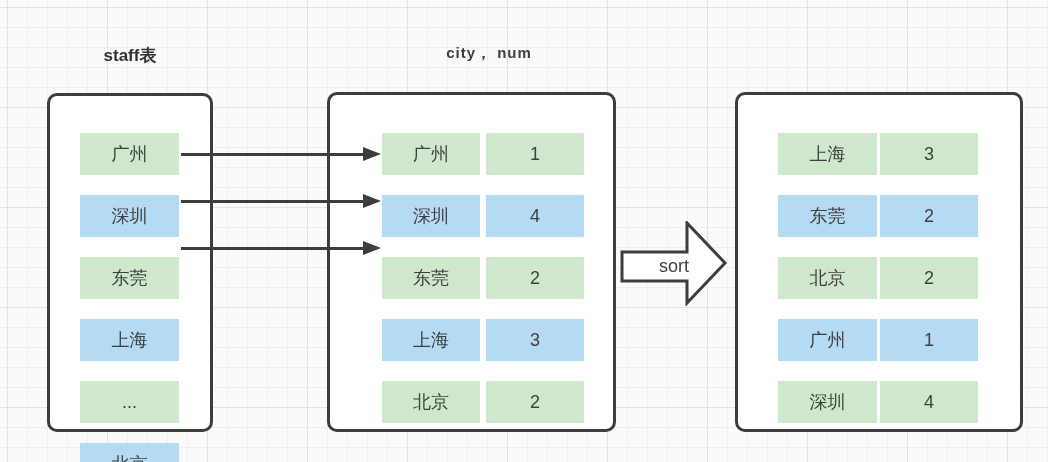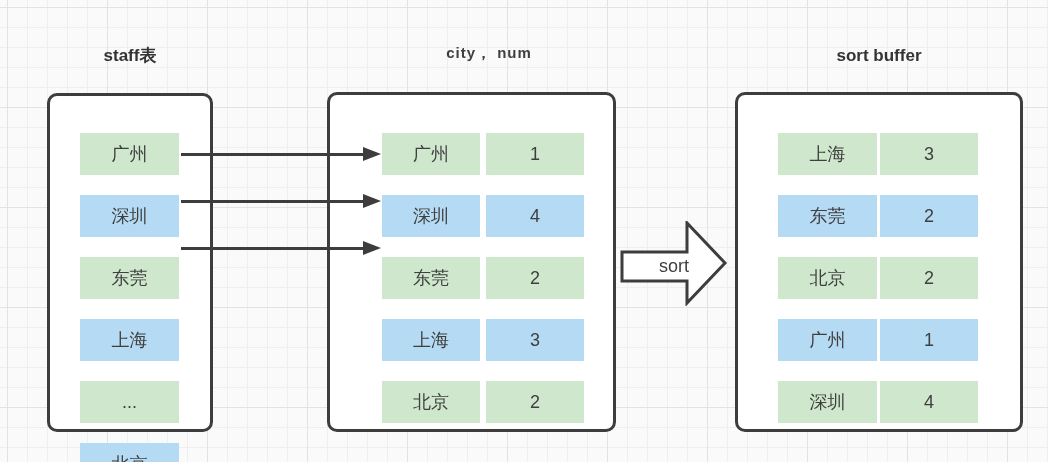--- a/index.html
+++ b/index.html
@@ -123,21 +123,20 @@
 <body>
 
 <div class="canvas">
 
   <div class="title title-staff">staff表</div>
 
   <div class="title title-temp">
     <div class="subtitle">city， num</div>
   </div>
 
-  <div class="title title-sort">sort buffer</div>
 
   <div class="panel panel-staff">
     <div class="cells" id="staff-cells">
         <div class="cell green">广州</div>
         <div class="cell blue">深圳</div>
         <div class="cell green">东莞</div>
         <div class="cell blue">上海</div>
         <div class="cell green">...</div>
         <div class="cell blue">北京</div>
       </div>

